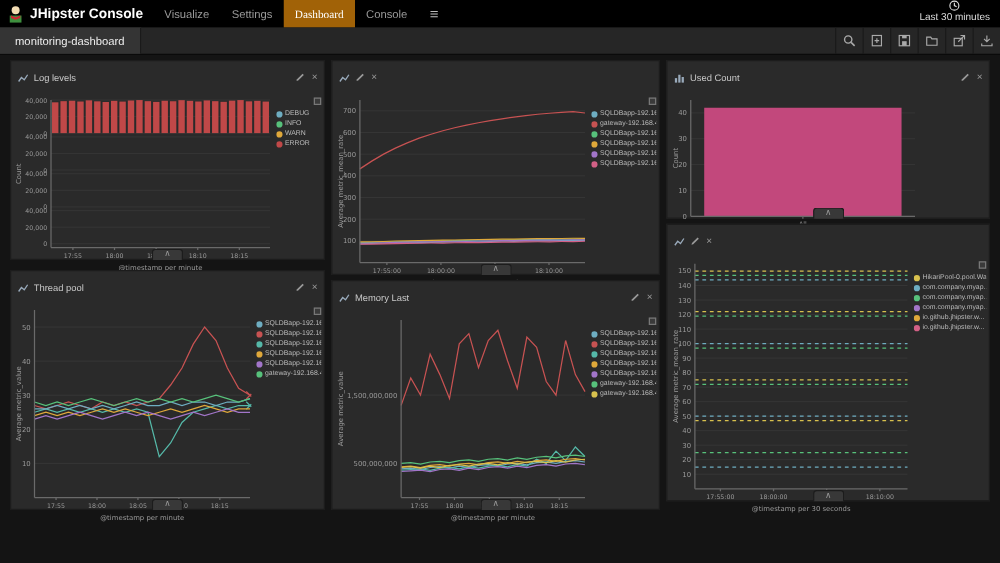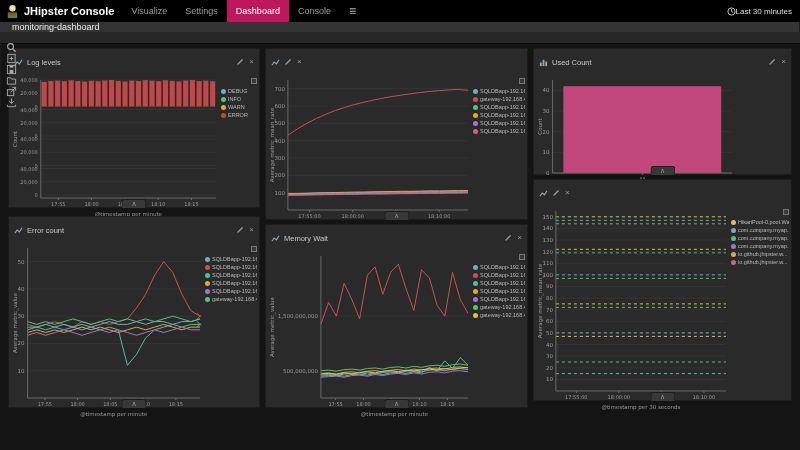--- a/index.html
+++ b/index.html
@@ -6,28 +6,28 @@
   html,body { width:800px; height:450px; overflow:hidden; }
   body { background:#141414; font-family:"Liberation Sans","DejaVu Sans",sans-serif; position:relative; }
   svg text { font-family:"DejaVu Sans",sans-serif; }
 
   
   .navbar { position:absolute; top:0; left:0; right:0; height:22px; background:#000;
             display:flex; align-items:stretch; z-index:5; }
   .brand { display:flex; align-items:center; gap:4px; padding:0 8px 0 5px; }
   .brand-title { color:#fff; font-size:11px; font-weight:bold; white-space:nowrap; }
   .nav-item { font-size:9px; color:#9a9a9a; display:flex; align-items:center; padding:0 9px; cursor:pointer; }
-  .nav-item.active { background:#be185d; color:#fff; }
+  .nav-item.active { background:#a16207; color:#fff;font-family:Liberation Serif, serif; }
   .nav-burger { font-size:12px; color:#bbb; display:flex; align-items:center; padding:0 9px; cursor:pointer; }
   .nav-spacer { flex:1; }
-  .nav-time { display:flex; align-items:center; gap:0; color:#ddd; font-size:8px; padding:0 8px; cursor:pointer; }
+  .nav-time { display:flex; align-items:center; gap:0; color:#ddd; font-size:8px; padding:0 8px; cursor:pointer;flex-direction:column; }
 
   
   .toolbar { position:absolute; top:22px; left:0; right:0; height:22px; background:#262626;
-             border-bottom:1px solid #0a0a0a; display:flex; align-items:stretch; z-index:5;flex-direction:column; }
+             border-bottom:1px solid #0a0a0a; display:flex; align-items:stretch; z-index:5; }
   .dash-name { background:#343434; display:flex; align-items:center; padding:0 12px; font-size:9px;
                color:#eee; border-right:1px solid #1a1a1a; cursor:pointer; white-space:nowrap; }
   .query-input { flex:1; background:transparent; border:none; outline:none; color:#ddd; font-size:9px; padding:0 8px; }
   .tb-btn { width:22px; display:flex; align-items:center; justify-content:center; cursor:pointer;
             border-left:1px solid #1a1a1a; color:#aaa; }
   .tb-btn svg { display:block; }
 
   
   .panel { position:absolute; background:#2a2a2a; border:1px solid #1c1c1c; }
   .panel-header { height:15px; display:flex; align-items:center; gap:4px; padding:13px 5px; }
@@ -470,21 +470,21 @@
   <div class="collapse-tab">∧</div>
 </div>
 
 <div class="panel" style="left:8px;top:216px;width:252px;height:192px">
   <div class="panel-header">
     <span class="ph-icon">
       <svg width="9" height="9" viewBox="0 0 10 10">
           <polyline points="1,8 3.5,4.5 6,6.5 9,2" fill="none" stroke="#9ab" stroke-width="1.2"></polyline>
         </svg>
     </span>
-    <span class="ph-title">Error count</span>
+    <span class="ph-title">Thread pool</span>
     <span class="ph-actions">
       <span class="act">
         <svg width="8" height="8" viewBox="0 0 10 10">
             <path d="M1.5 8.5 L2 6.8 L7.6 1.2 L8.8 2.4 L3.2 8 Z" fill="#9a9a9a"></path>
           </svg>
       </span>
       <span class="act">×</span>
     </span>
   </div>
   <div class="panel-body">
@@ -555,21 +555,21 @@
   <div class="collapse-tab">∧</div>
 </div>
 
 <div class="panel" style="left:265px;top:224px;width:263px;height:184px">
   <div class="panel-header">
     <span class="ph-icon">
       <svg width="9" height="9" viewBox="0 0 10 10">
           <polyline points="1,8 3.5,4.5 6,6.5 9,2" fill="none" stroke="#9ab" stroke-width="1.2"></polyline>
         </svg>
     </span>
-    <span class="ph-title">Memory Wait</span>
+    <span class="ph-title">Memory Last</span>
     <span class="ph-actions">
       <span class="act">
         <svg width="8" height="8" viewBox="0 0 10 10">
             <path d="M1.5 8.5 L2 6.8 L7.6 1.2 L8.8 2.4 L3.2 8 Z" fill="#9a9a9a"></path>
           </svg>
       </span>
       <span class="act">×</span>
     </span>
   </div>
   <div class="panel-body">

